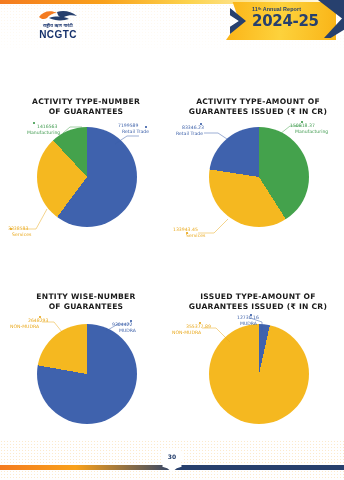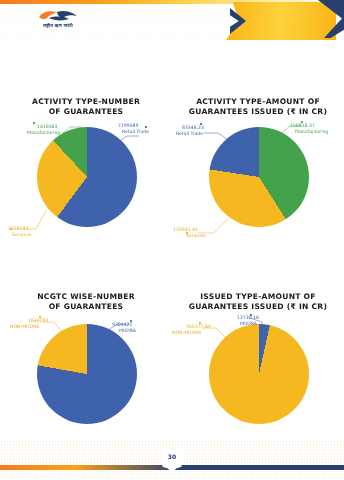--- a/index.html
+++ b/index.html
@@ -89,27 +89,32 @@
 
     <div class="logo">
       <div class="logo-mark">
         <svg viewBox="0 0 42 14" width="42" height="14">
           <path d="M2 8 C6 2, 14 1, 20 4 C16 4, 12 6, 10 9 C7 11, 4 10, 2 8 Z" fill="#f47b20"></path>
           <path d="M20 3 C26 1, 34 2, 40 7 C36 6, 31 6, 27 8 C24 9, 21 8, 20 3 Z" fill="#27406e"></path>
           <path d="M12 9 C18 7, 26 7, 32 10 C26 12, 18 12, 12 9 Z" fill="#27406e"></path>
         </svg>
       </div>
       <div class="logo-hindi">राष्ट्रीय ऋण गारंटी</div>
+      <div class="logo-en">NCGTC</div>
     </div>
 
     <div class="ribbon">
       <div class="ribbon-yellow"></div>
       <div class="ribbon-navy-corner"></div>
       <div class="ribbon-navy-tail"></div>
       <div class="ribbon-navy-arrow"></div>
+      <div class="ribbon-txt">
+        <div class="ribbon-small">11ᵗʰ Annual Report</div>
+        <div class="ribbon-big">2024-25</div>
+      </div>
     </div>
   </div>
 
   <div class="grid">
 
     <div class="cell c1">
       <div class="ctitle">
         <div>ACTIVITY TYPE-NUMBER</div>
         <div>OF GUARANTEES</div>
       </div>
@@ -177,21 +182,21 @@
         <div class="dot yellow" style="left:14px;top:143px;"></div>
         <div class="lbl yellow" style="left:1px;top:138px;text-align:left;">
           <span class="v">133943.45</span>
           <span class="n" style="margin-left:13px;">Services</span>
         </div>
       </div>
     </div>
 
     <div class="cell c3">
       <div class="ctitle">
-        <div>NCGTC WISE-NUMBER</div>
+        <div>ENTITY WISE-NUMBER</div>
         <div>OF GUARANTEES</div>
       </div>
 
       <div class="piewrap">
 
         <div class="pie" style="left:37px;top:40px;width:100px;height:100px;
              background:conic-gradient(#3f62ad 0deg 280deg, #f5b820 280deg 360deg);"></div>
 
         <svg class="leadersvg">
           <polyline points="62,48 54,38 42,38" fill="none" stroke="#e9a81b" stroke-width="0.5"></polyline>

